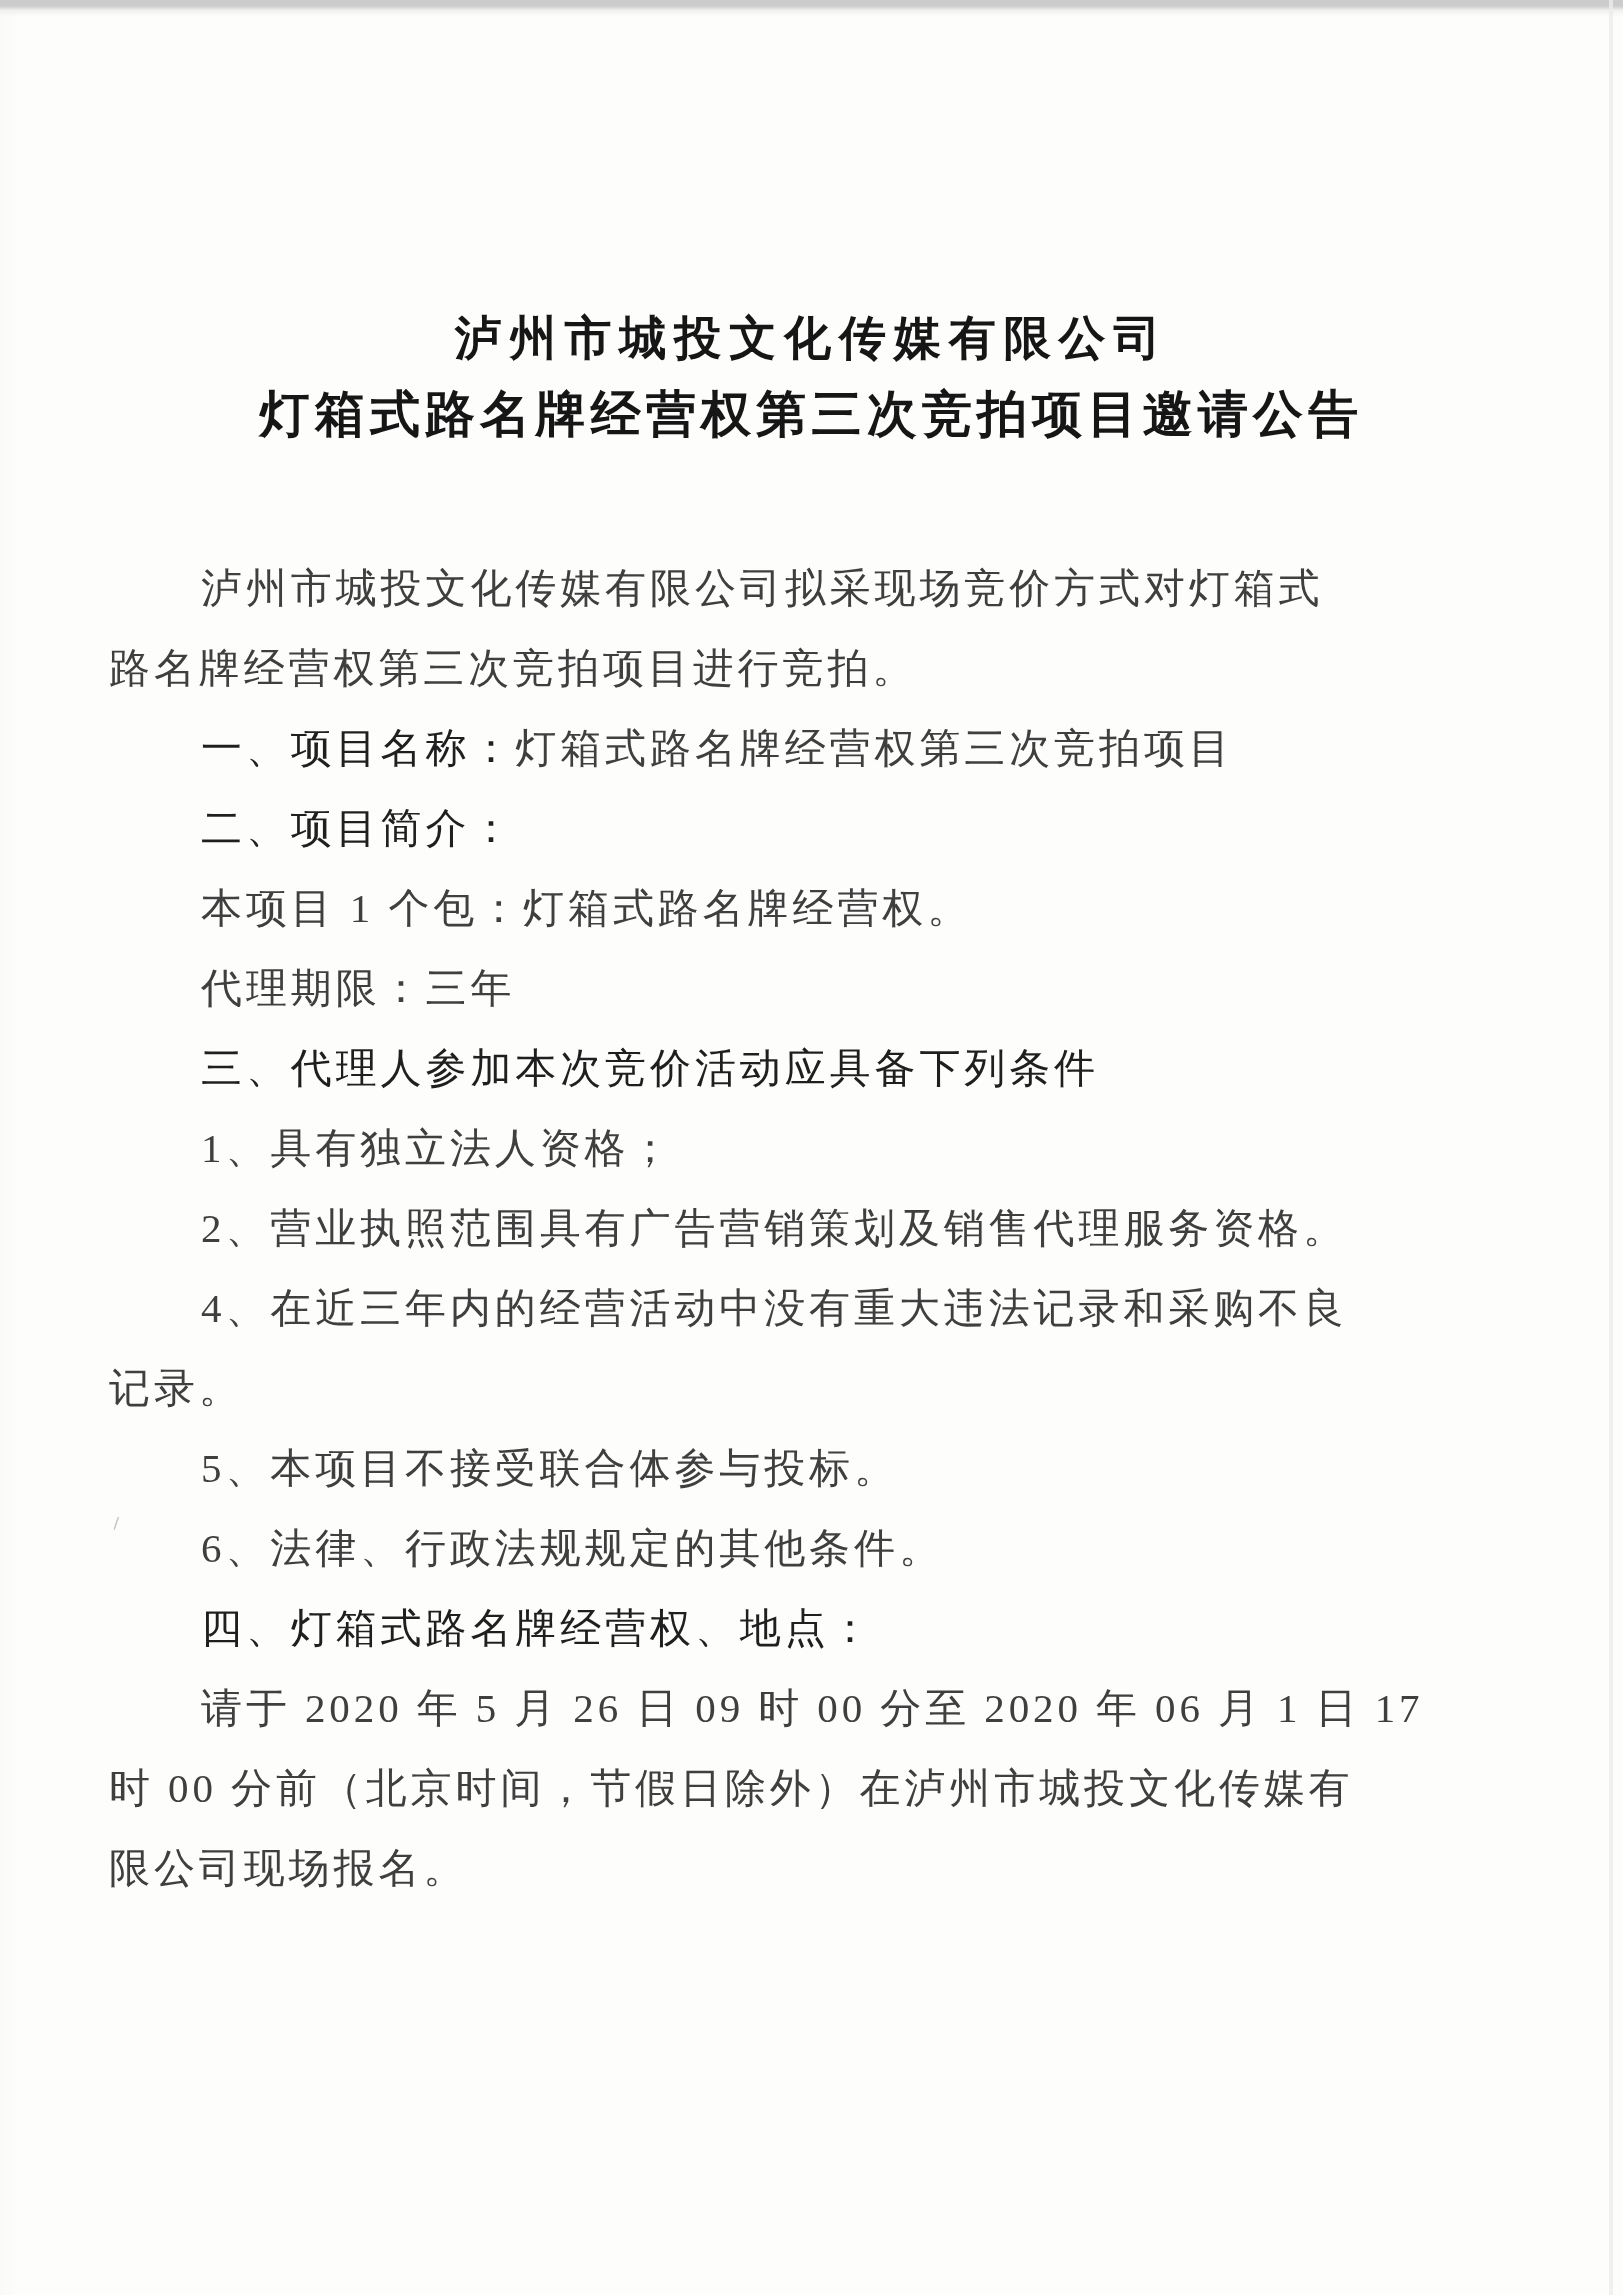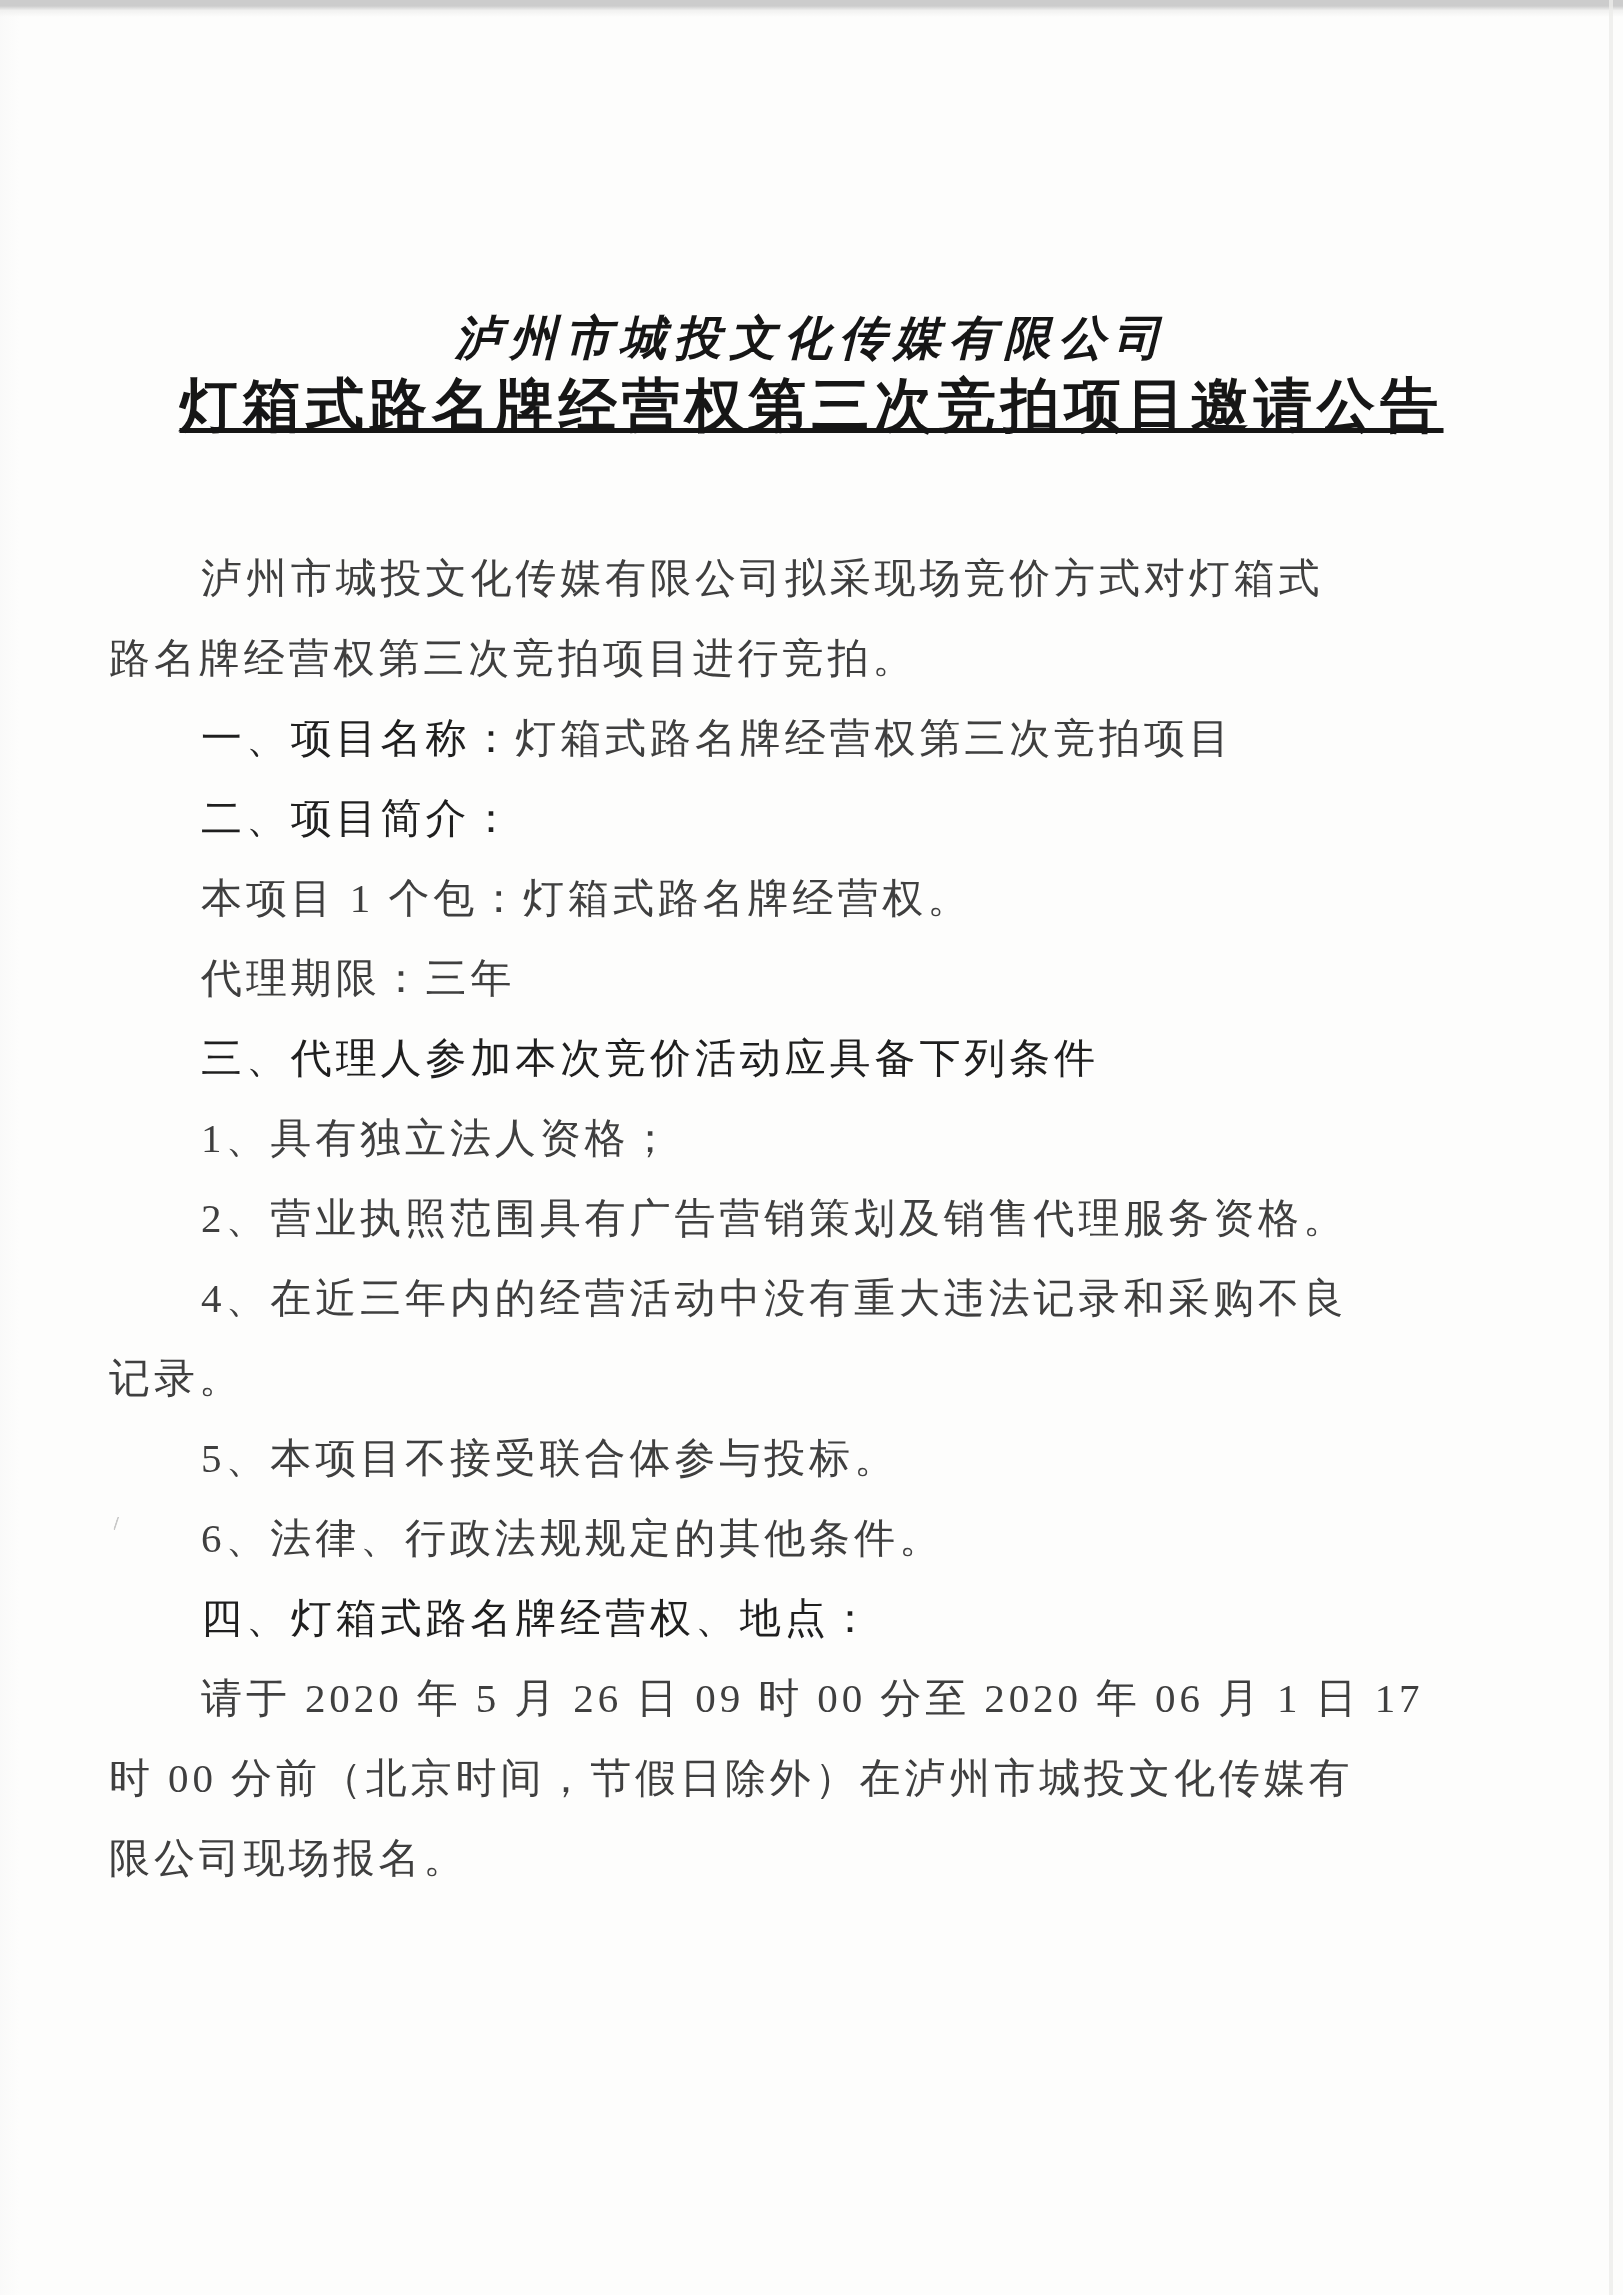--- a/index.html
+++ b/index.html
@@ -46,27 +46,25 @@
     font-family: "Liberation Sans", sans-serif;
     font-weight: 700;
     color: #161616;
     line-height: 63px;
     white-space: nowrap;
   }
   .title-1 {
     margin-top: 306px;
     font-size: 47px;
     letter-spacing: 7.9px;
-    font-style: italic;
   }
   .title-2 {
-    margin-top: 4px;
-    font-size: 58px;
+    margin-top: 14px;
+    font-size: 50px;
     letter-spacing: 5.2px;
-    text-decoration: underline;
   }
   .doc-body {
     margin-top: 102px;
     margin-left: 109px;
     width: 1172px;
     font-size: 41px;
     line-height: 80px;
     color: #3f3f3f;
     letter-spacing: 3.9px;
   }

